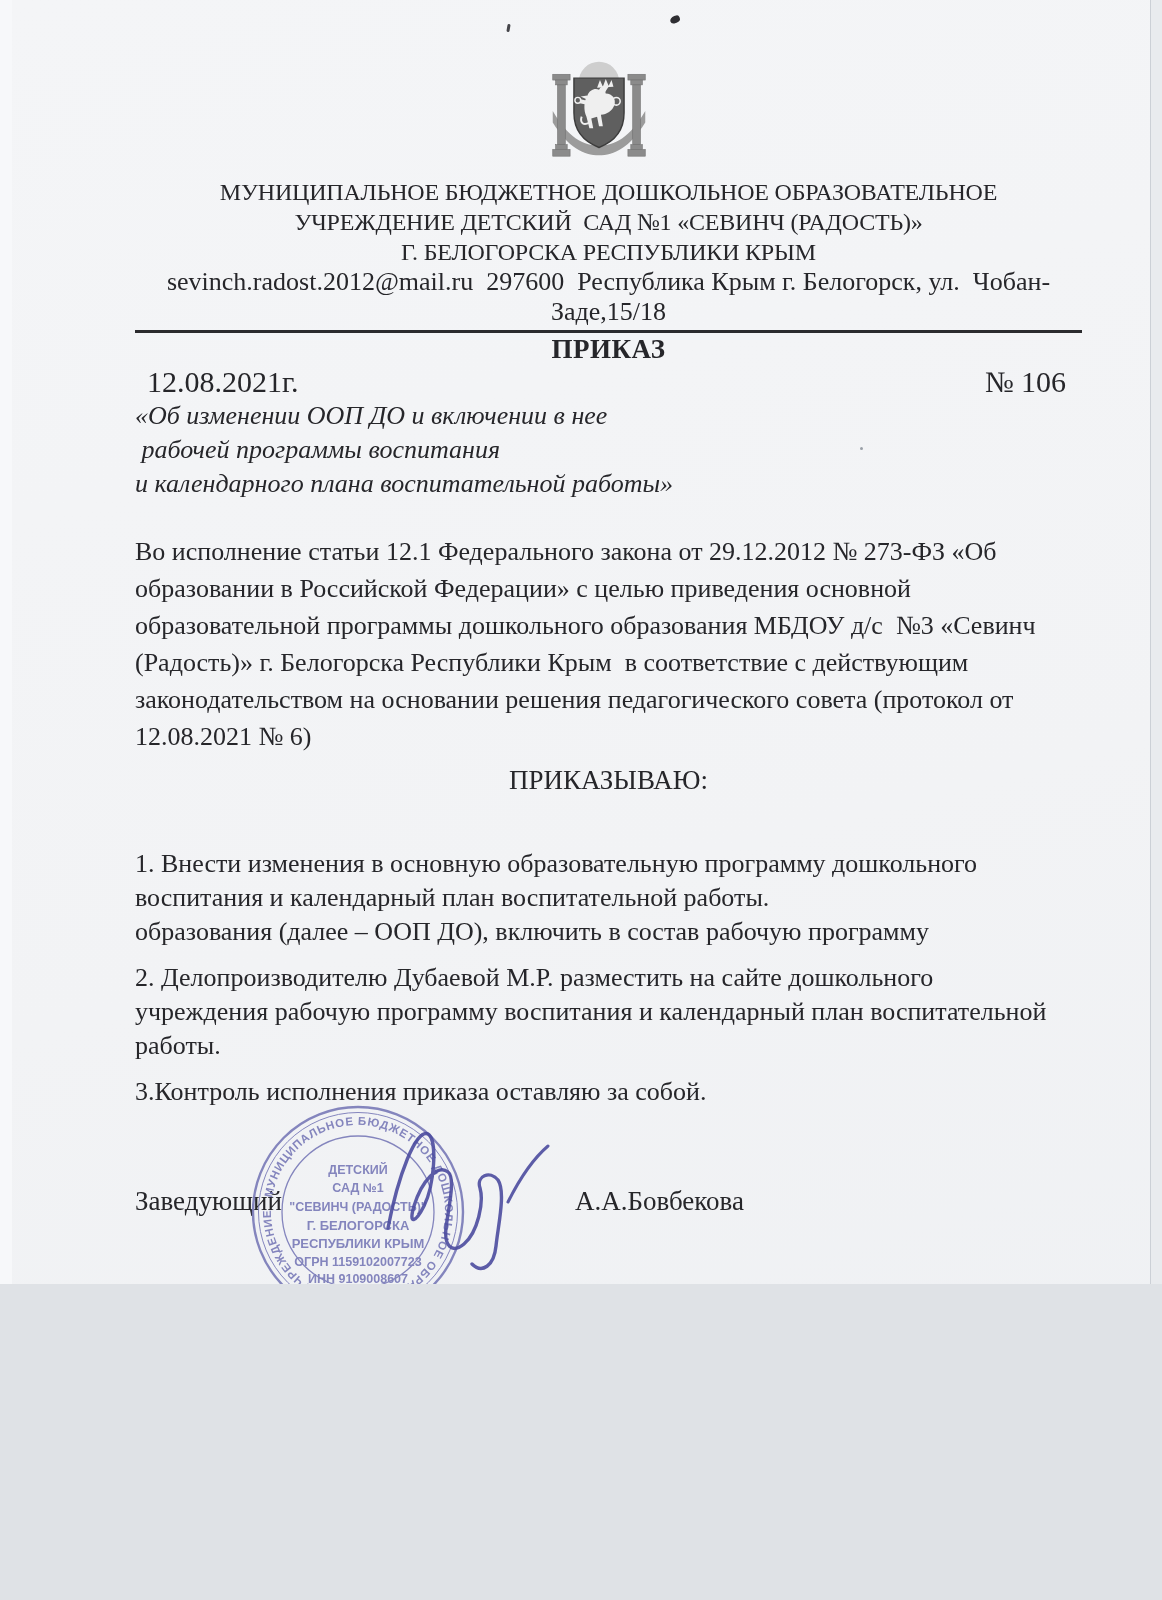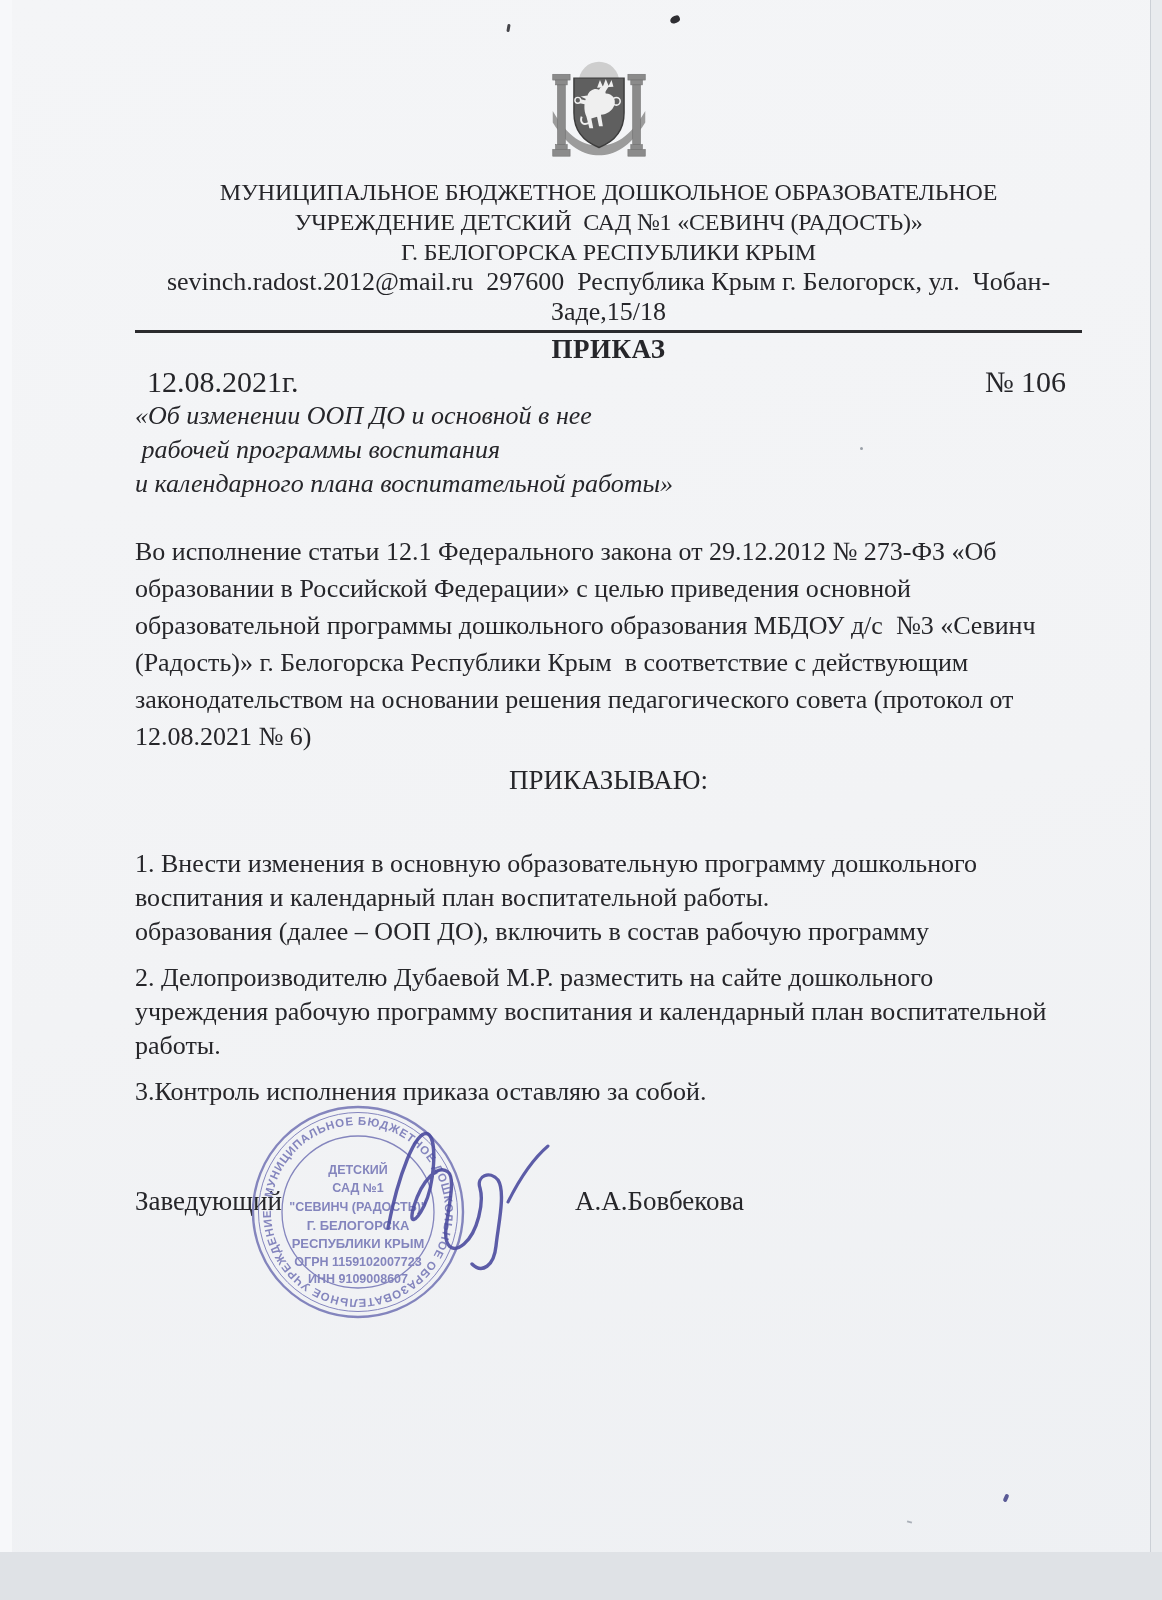--- a/index.html
+++ b/index.html
@@ -1,16 +1,16 @@
 <!DOCTYPE html>
 <html><head>
 <meta charset="utf-8">
 <style>
   html,body{margin:0;padding:0;background:#dfe2e6;}
-  .page{position:relative;width:1162px;height:1552px;background:#e9ebee;overflow:hidden;
+  .page{position:relative;width:1162px;height:1284px;background:#e9ebee;overflow:hidden;
         font-family:"Liberation Serif","DejaVu Serif",serif;color:#26262a;}
   .paper{position:absolute;left:12px;top:0;width:1138px;height:1588px;
          background:linear-gradient(165deg,#f4f5f7 0%,#f2f3f5 55%,#eef0f3 100%);
          border-right:1px solid #ccd0d6;border-bottom:2px solid #b7bbc3;}
   .left-strip{position:absolute;left:0;top:0;width:12px;height:1588px;background:#f7f8fa;}
   .content{position:absolute;left:123px;top:0;width:947px;z-index:1;}
   .line{white-space:pre;font-size:26px;line-height:30px;}
   .center{text-align:center;}
   .emblem-wrap{width:108px;margin:55px auto 0;transform:translateX(-10px);}
   .org{margin-top:12px;}
@@ -94,21 +94,21 @@
       <div class="rule"></div>
 
       <div class="title center">ПРИКАЗ</div>
 
       <div class="meta">
         <span>12.08.2021г.</span>
         <span>№ 106</span>
       </div>
 
       <div class="subject">
-        <div class="line">«Об изменении ООП ДО и основной в нее</div>
+        <div class="line">«Об изменении ООП ДО и включении в нее</div>
         <div class="line"> рабочей программы воспитания</div>
         <div class="line">и календарного плана воспитательной работы»</div>
       </div>
 
       <div class="preamble">
         <div class="line">Во исполнение статьи 12.1 Федерального закона от 29.12.2012 № 273-ФЗ «Об</div>
         <div class="line">образовании в Российской Федерации» с целью приведения основной</div>
         <div class="line">образовательной программы дошкольного образования МБДОУ д/с  №3 «Севинч</div>
         <div class="line">(Радость)» г. Белогорска Республики Крым  в соответствие с действующим</div>
         <div class="line">законодательством на основании решения педагогического совета (протокол от</div>

